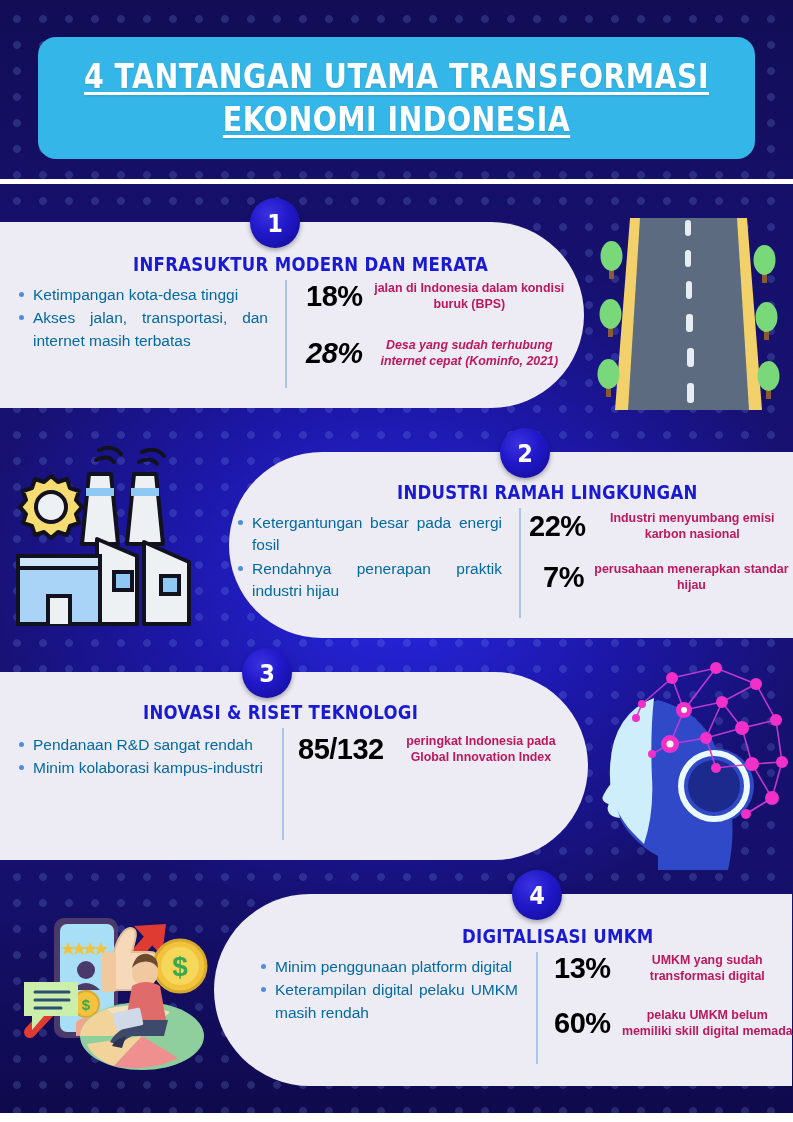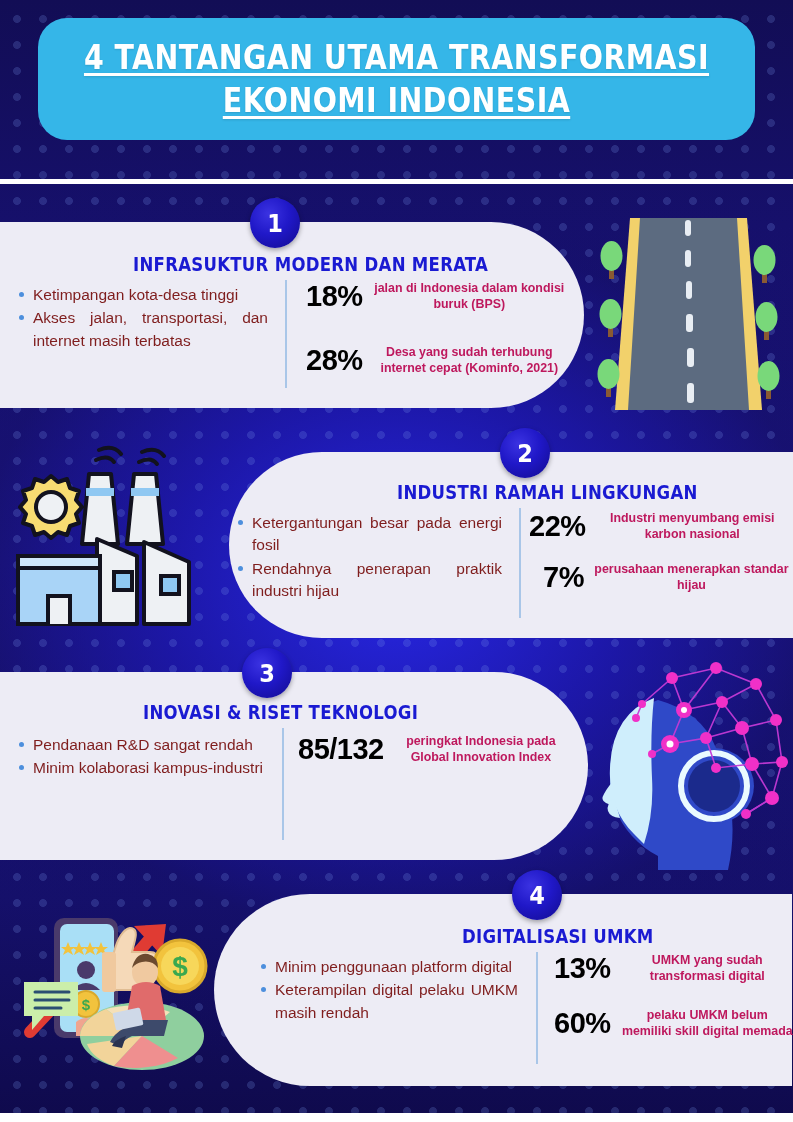--- a/index.html
+++ b/index.html
@@ -29,22 +29,22 @@
     position:absolute; left:0; right:0; top:179px; height:5px;
     background:#ffffff; z-index:6;
   }
   .bottomline {
     position:absolute; left:0; right:0; bottom:0; height:9px;
     background:#ffffff; z-index:6;
   }
 
   
   .header-box {
-    position:absolute; left:38px; top:18px; width:717px; height:122px;
-    background:#35b6e8; border-radius:29px; z-index:5;
+    position:absolute; left:38px; top:37px; width:717px; height:122px;
+    background:#35b6e8; border-radius:18px; z-index:5;
     display:flex; align-items:center; 
   }
   .header-title {
     color:#ffffff; text-align:center;
     font-family:"Liberation Sans Narrow","DejaVu Sans Condensed","Liberation Sans", sans-serif;
     font-weight:bold; font-size:34px; line-height:1.26;
     letter-spacing:0.5px;
     text-decoration:underline; text-decoration-thickness:3px;
     text-underline-offset:4px;
     transform:scaleX(0.93); transform-origin:center;
@@ -87,21 +87,21 @@
     position:absolute;
     color:#1a1ad2;
     font-family:"Liberation Sans Narrow","DejaVu Sans Condensed","Liberation Sans", sans-serif;
     font-weight:bold; font-size:20px; letter-spacing:0.3px;
     transform:scaleX(0.92); transform-origin:left center;
     white-space:nowrap;
   }
 
   .bullets {
     position:absolute;
-    color:#7f1d1d;
+    color:#0369a1;
     font-size:15.5px; line-height:1.45;
     text-align:justify;
     list-style:none;
   }
   .bullets li {
     position:relative; padding-left:15px; margin-bottom:1px;
     text-align:justify; text-align-last:left;
   }
   .bullets li::before {
     content:""; position:absolute; left:1px; top:8px;
@@ -149,21 +149,21 @@
       <ul class="bullets" style="left:18px; top:62px; width:250px;">
         <li>Ketimpangan kota-desa tinggi</li>
         <li>Akses jalan, transportasi, dan internet masih terbatas</li>
       </ul>
       <div class="divider" style="left:285px; top:58px; height:108px;"></div>
       <div class="stats" style="left:306px; top:58px; width:260px;">
         <div class="stat-row">
           <span class="stat-num">18%</span>
           <span class="stat-desc">jalan di Indonesia dalam kondisi buruk (BPS)</span>
         </div>
-        <div class="stat-row" style="margin-top:31px;">
+        <div class="stat-row" style="margin-top:24px;font-style:italic;">
           <span class="stat-num">28%</span>
           <span class="stat-desc">Desa yang sudah terhubung internet cepat (Kominfo, 2021)</span>
         </div>
       </div>
     </div>
   </div>
 
   <svg class="illus road-illus" viewBox="0 0 209 192">
     <polygon points="46,0 163,0 178,192 31,192" fill="#f2d16b"></polygon>
     <polygon points="56,0 153,0 165,192 44,192" fill="#5c6b80"></polygon>

